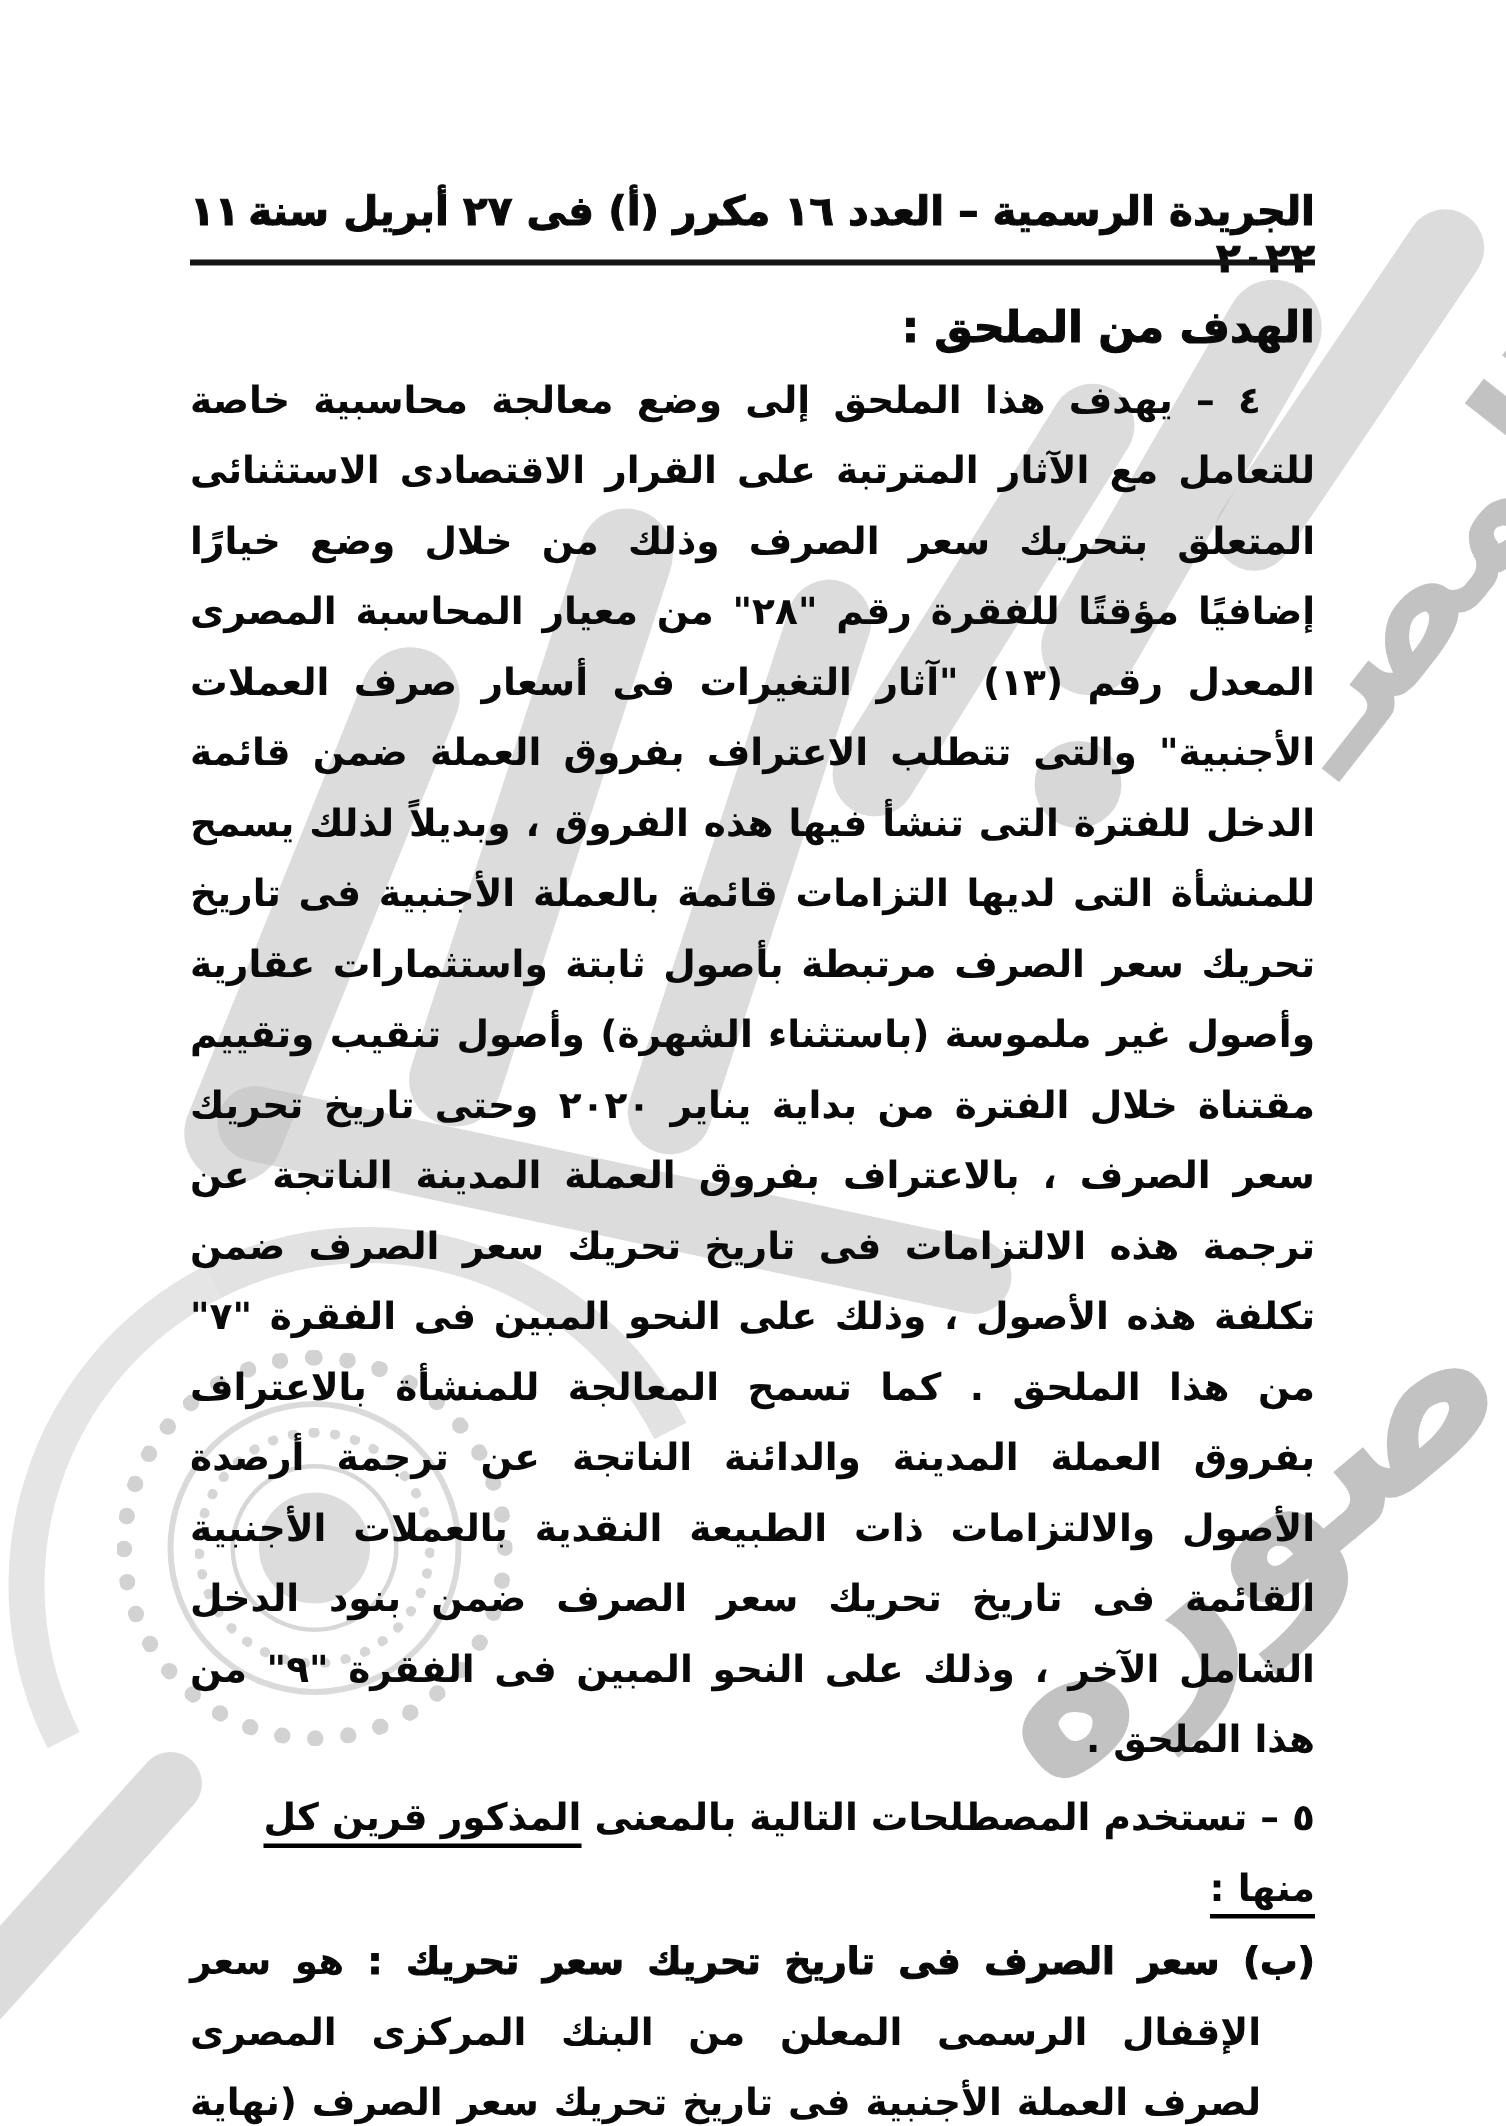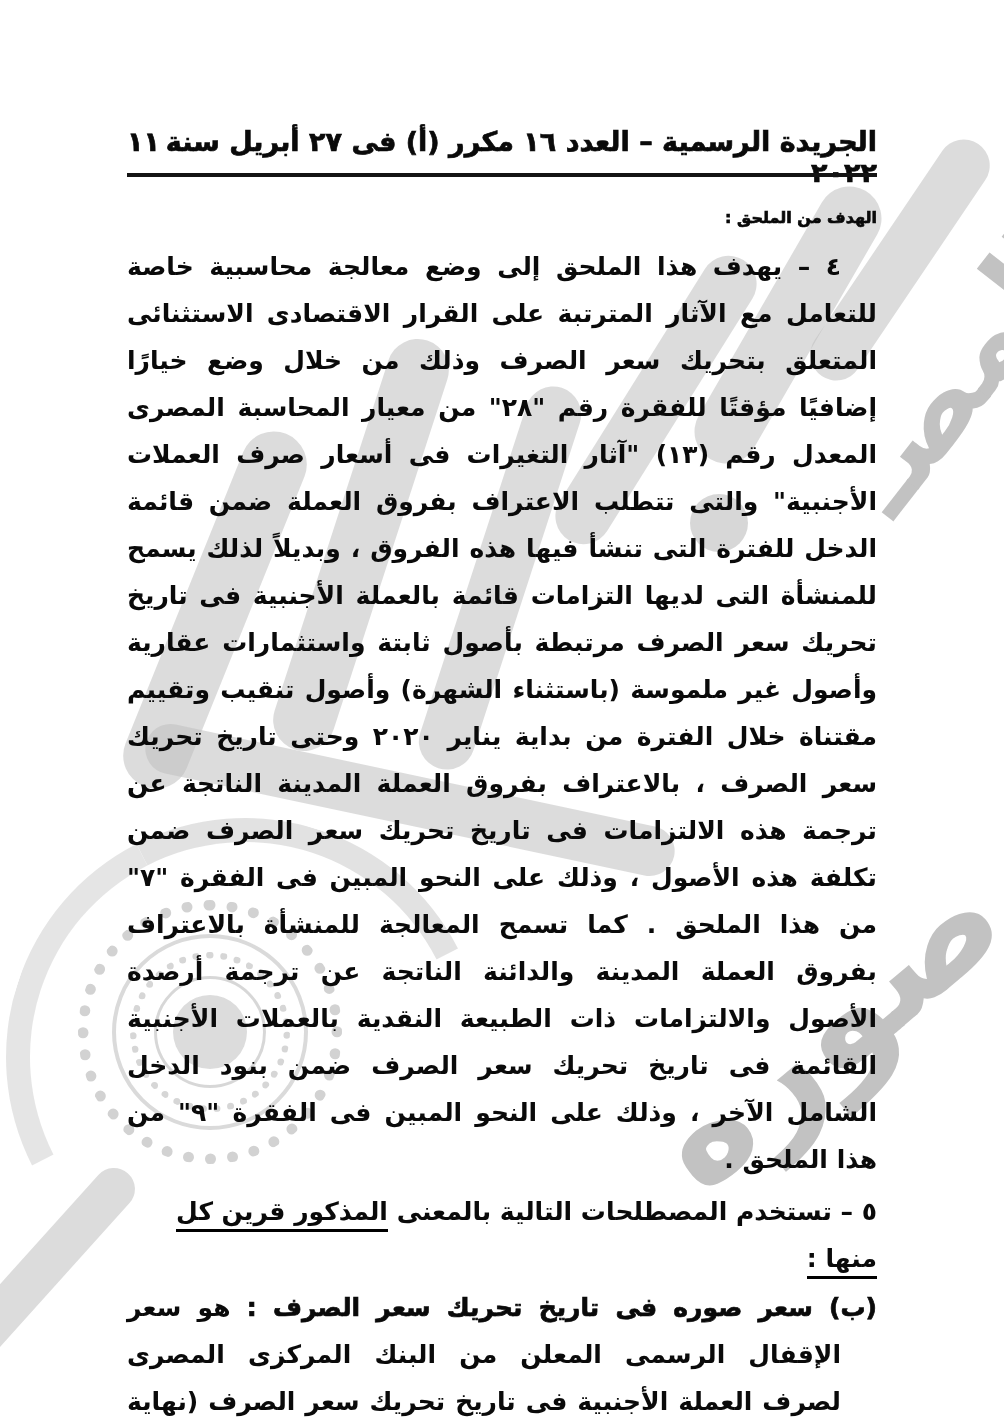--- a/index.html
+++ b/index.html
@@ -34,21 +34,21 @@
     position:absolute;top:126px;right:127px;left:127px;
     display:flex;justify-content:space-between;align-items:baseline;
     font-size:27px;font-weight:bold;
   }
   .xb{-webkit-text-stroke:.7px currentColor;}
   .rule{position:absolute;top:173px;right:127px;left:127px;height:4px;background:#141414;}
   .body-text{
     position:absolute;top:196px;right:127px;left:127px;
     font-size:25px;font-weight:bold;line-height:47px;
   }
-  .sec-heading{font-size:16px;margin:0 0 3px 0;line-height:44px;}
+  .sec-heading{font-size:29px;margin:0 0 3px 0;line-height:44px;}
   .para{
     margin:0 0 5px 0;text-align:justify;text-align-last:right;
     text-indent:36px;
   }
   .intro-line{margin:0 0 2px 0;line-height:47px;}
   .underlined{border-bottom:3px solid #000;padding-bottom:3px;}
   .def{
     margin:0 0 2px 0;text-align:justify;text-align-last:right;
     padding-right:36px;text-indent:-36px;line-height:47px;
   }
@@ -96,19 +96,19 @@
 
 
       <p class="intro-line">
         <span>٥ – تستخدم المصطلحات التالية بالمعنى</span>
         <span class="underlined">المذكور قرين كل منها :</span>
       </p>
 
 
       <p class="def">
         <span class="xb">(ب)</span>
-        <span class="xb">سعر صوره فى تاريخ تحريك سعر الصرف :</span>
+        <span class="xb">سعر الصرف فى تاريخ تحريك سعر تحريك :</span>
         <span>هو سعر الإقفال الرسمى المعلن من البنك المركزى المصرى لصرف العملة الأجنبية فى تاريخ تحريك سعر الصرف (نهاية يوم ٢٢ مارس ٢٠٢٢) .</span>
       </p>
 
     </div>
   </div>
 </div>
 
 </body></html>

